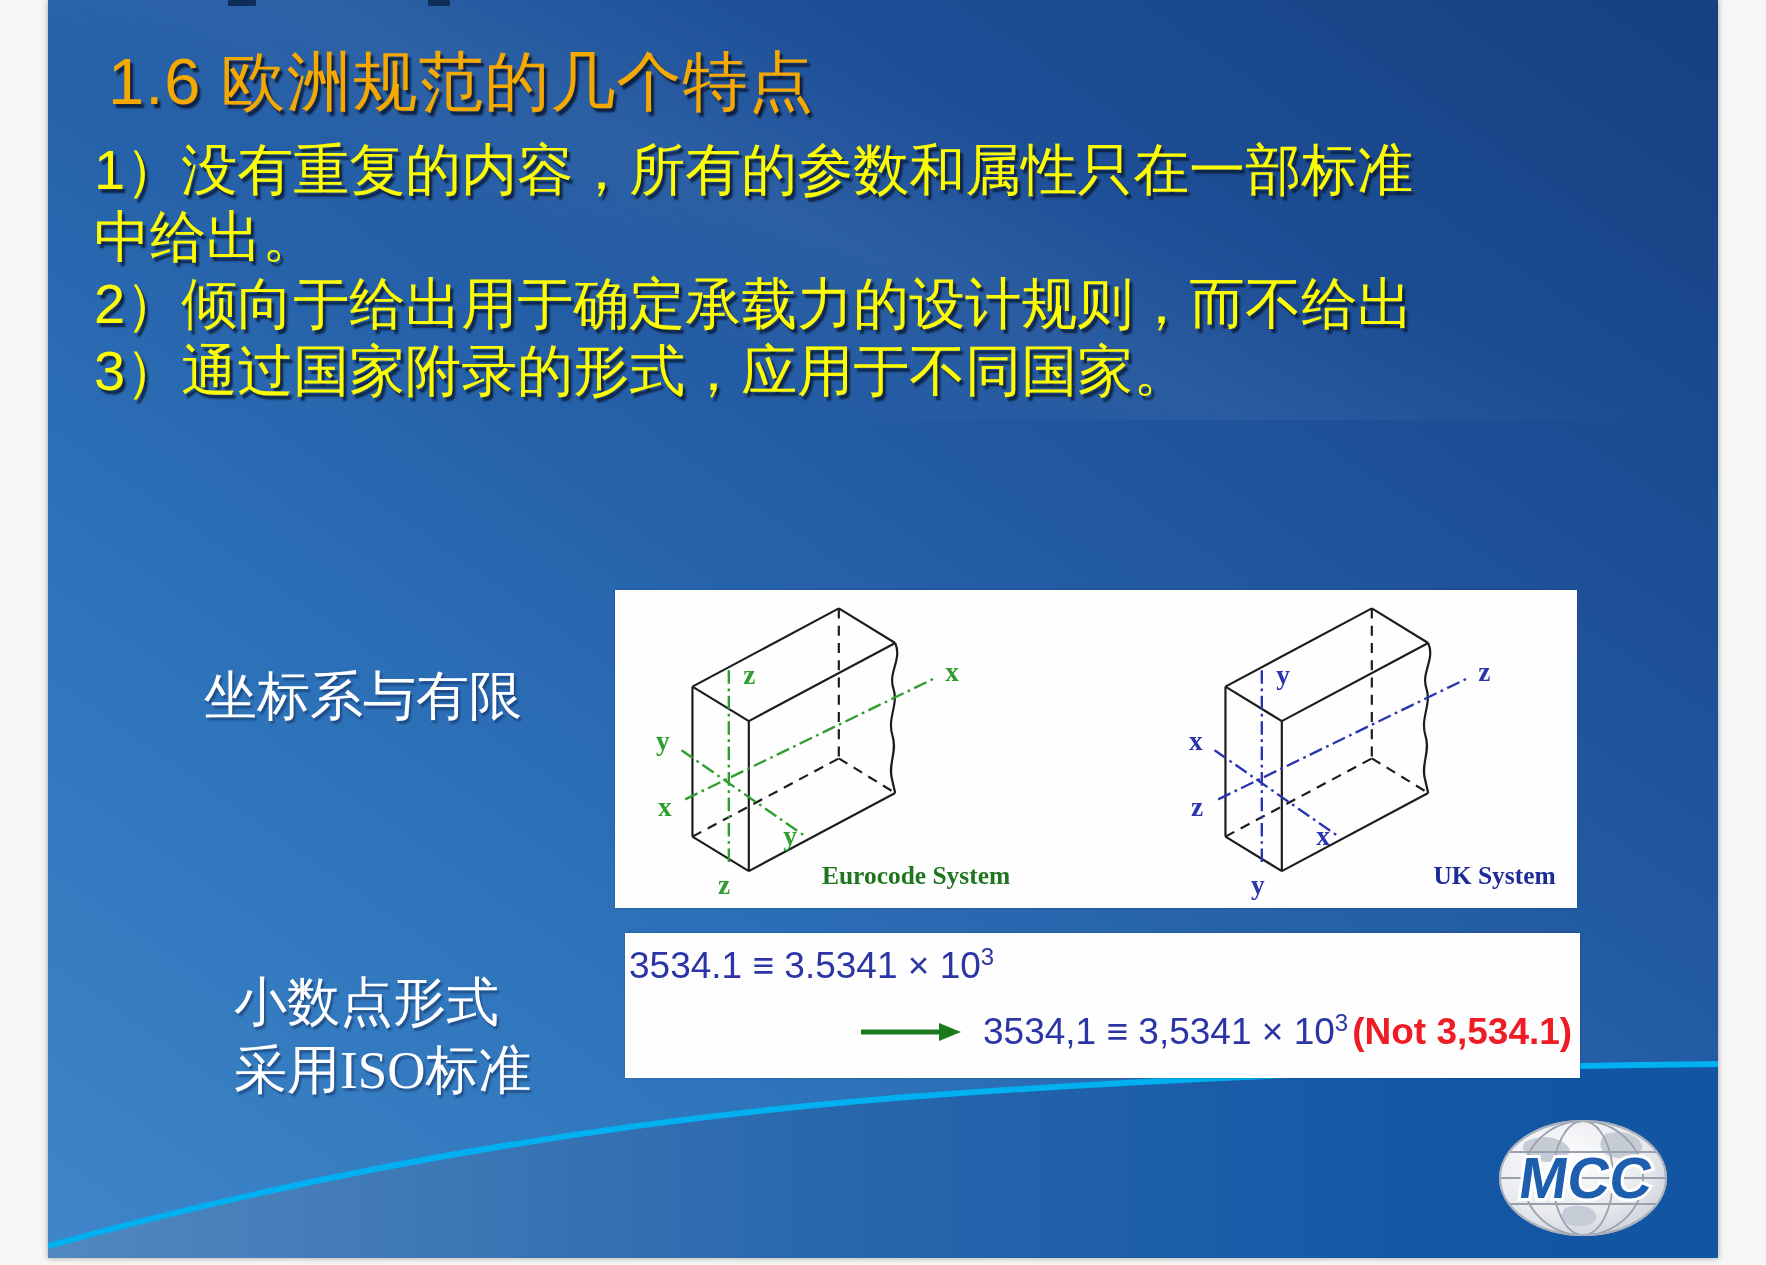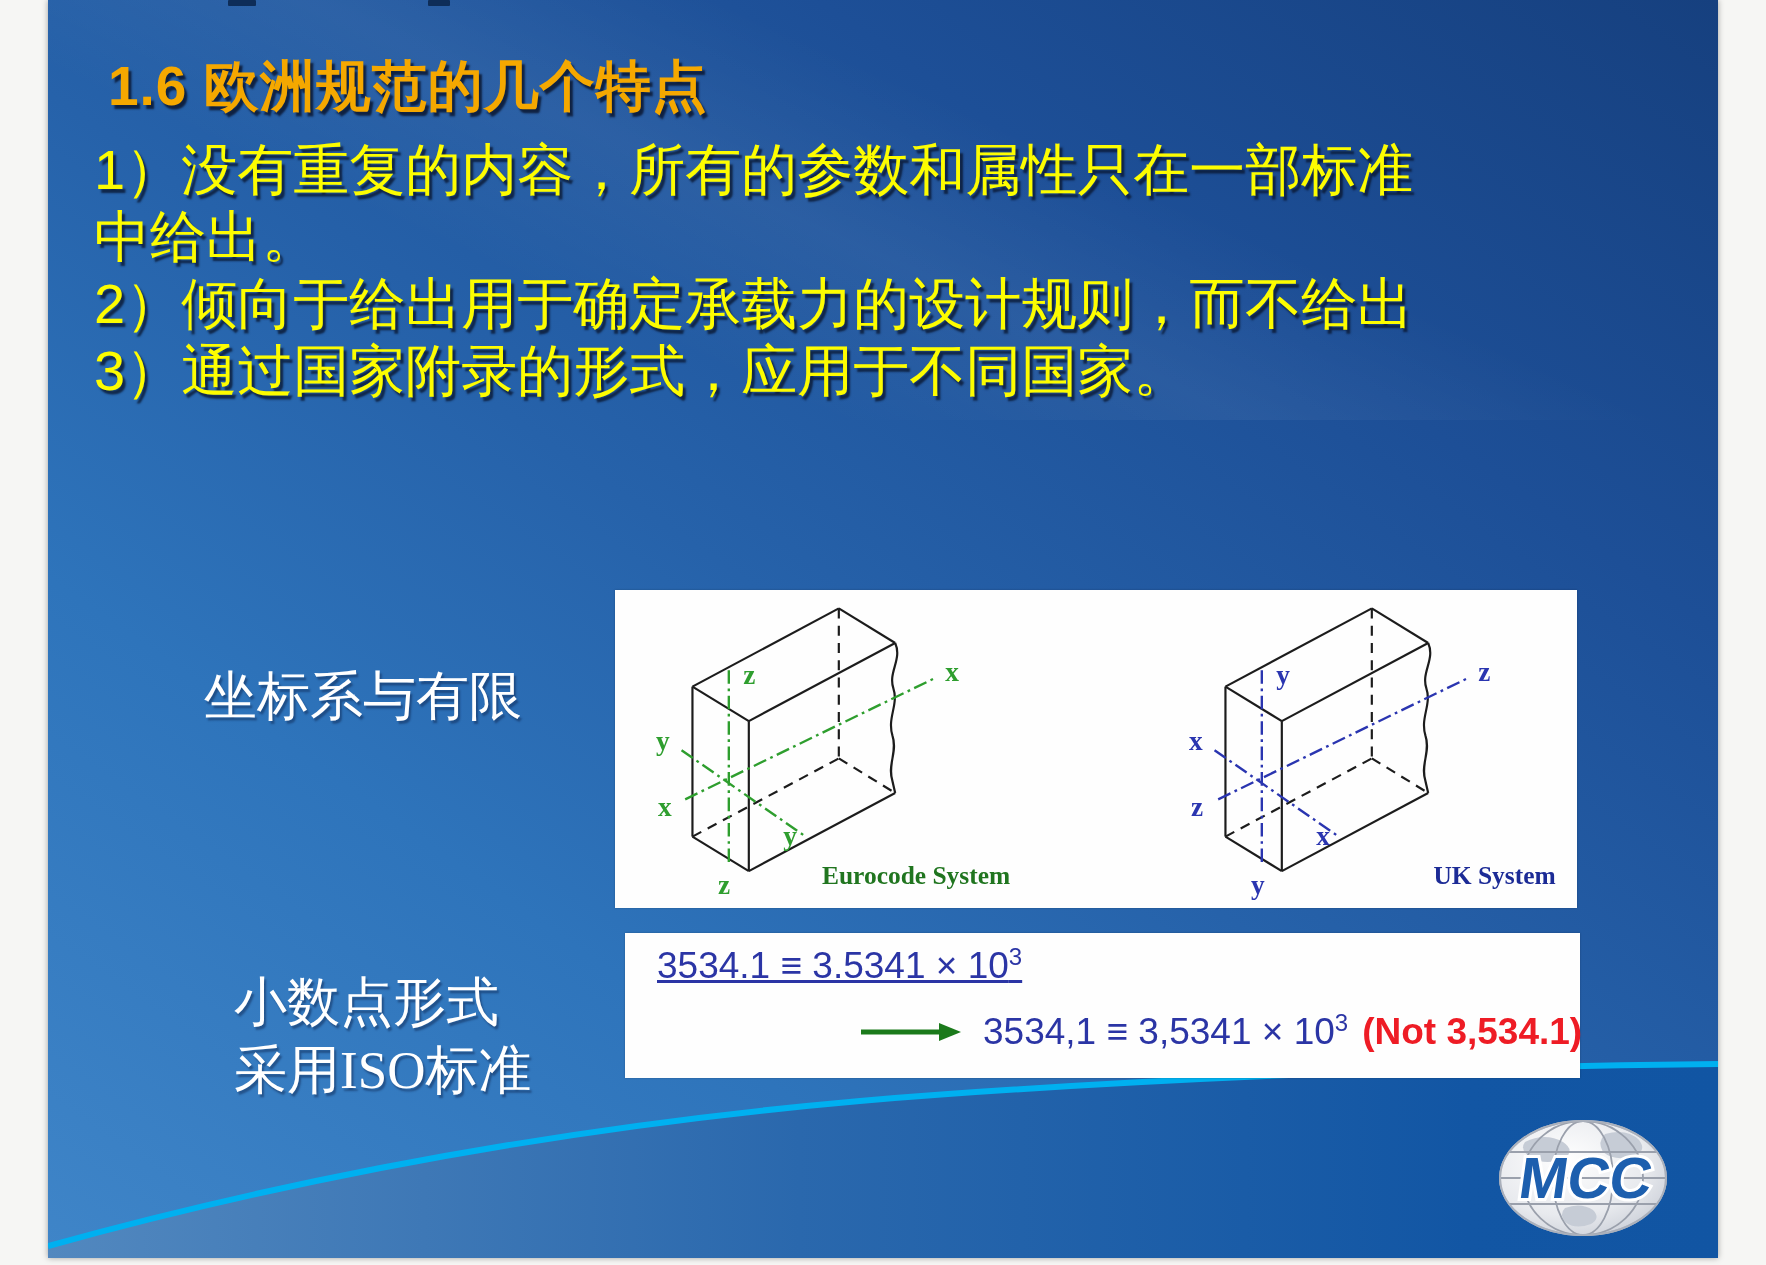--- a/index.html
+++ b/index.html
@@ -5,21 +5,21 @@
   html,body{margin:0;padding:0;background:#fafafa;}
   #page{position:relative;width:1766px;height:1265px;background:#f6f6f4;overflow:hidden;
         font-family:"Liberation Sans",sans-serif;}
   #slide{position:absolute;left:48px;top:0;width:1670px;height:1258px;overflow:hidden;
          background:linear-gradient(215deg,#16407f 0%,#1d4f97 26%,#2662aa 52%,#2e74bb 72%,#3f85c8 100%);
          box-shadow:0 0 6px rgba(0,0,0,.35);}
   .sheen{position:absolute;left:0;top:0;width:100%;height:420px;pointer-events:none;
          background:linear-gradient(24deg,rgba(255,255,255,0) 30%,rgba(255,255,255,.05) 46%,rgba(255,255,255,0) 62%);}
   .artifact{position:absolute;height:6px;background:#0e2d58;border-radius:1px;}
 
-  .title{position:absolute;left:60px;top:50px;font-size:55px;font-weight:700;color:#f5a800;
+  .title{position:absolute;left:60px;top:38px;font-size:65px;font-weight:400;color:#f5a800;
          letter-spacing:1px;white-space:nowrap;
          text-shadow:3px 4px 2px rgba(10,22,48,.85);}
   .bodytext{position:absolute;left:46px;top:136px;width:1480px;
             font-family:Liberation Sans, sans-serif;color:#fdfd00;font-size:56px;line-height:67px;
             text-shadow:3px 4px 2px rgba(10,22,48,.8);}
   .bodyline{white-space:nowrap;}
 
   .sidelabel{position:absolute;color:#ffffff;font-family:"Liberation Serif",serif;
              font-size:53px;line-height:72px;text-shadow:2px 3px 2px rgba(10,30,70,.45);}
   #coordLabel{left:156px;top:660px;}
@@ -29,25 +29,25 @@
   #diagramPanel{left:567px;top:590px;width:962px;height:318px;}
   #decimalPanel{left:577px;top:933px;width:955px;height:145px;}
 
   .diag{position:absolute;top:5px;}
   #euroDiag{left:12px;}
   #ukDiag{left:545px;}
   .diag text{font-family:"Liberation Serif",serif;font-weight:bold;}
 
   #decimalPanel .numline{position:absolute;font-size:37px;color:#2b35a5;white-space:nowrap;
                          font-family:"Liberation Sans",sans-serif;}
-  #dpLine1{left:32px;top:12px;text-decoration:underline;}
+  #dpLine1{left:4px;top:12px;}
   #dpLine2{left:236px;top:78px;}
   #dpLine2 .navy{color:#2b35a5;margin-top:40px;}
   .suptxt{font-size:24px;vertical-align:super;line-height:0;}
-  .notred{color:#ee1c25;font-weight:700;margin-left:14px;}
+  .notred{color:#ee1c25;font-weight:700;margin-left:4px;}
   .arrowwrap{display:inline-block;vertical-align:middle;margin-right:22px;margin-top:-6px;}
 
   #bandSvg{position:absolute;left:0;top:1056px;width:1670px;height:202px;}
   #logo{position:absolute;left:1447px;top:1112px;width:176px;height:136px;}
 </style>
 </head>
 <body>
 
 <div id="page">
   <div id="slide">

